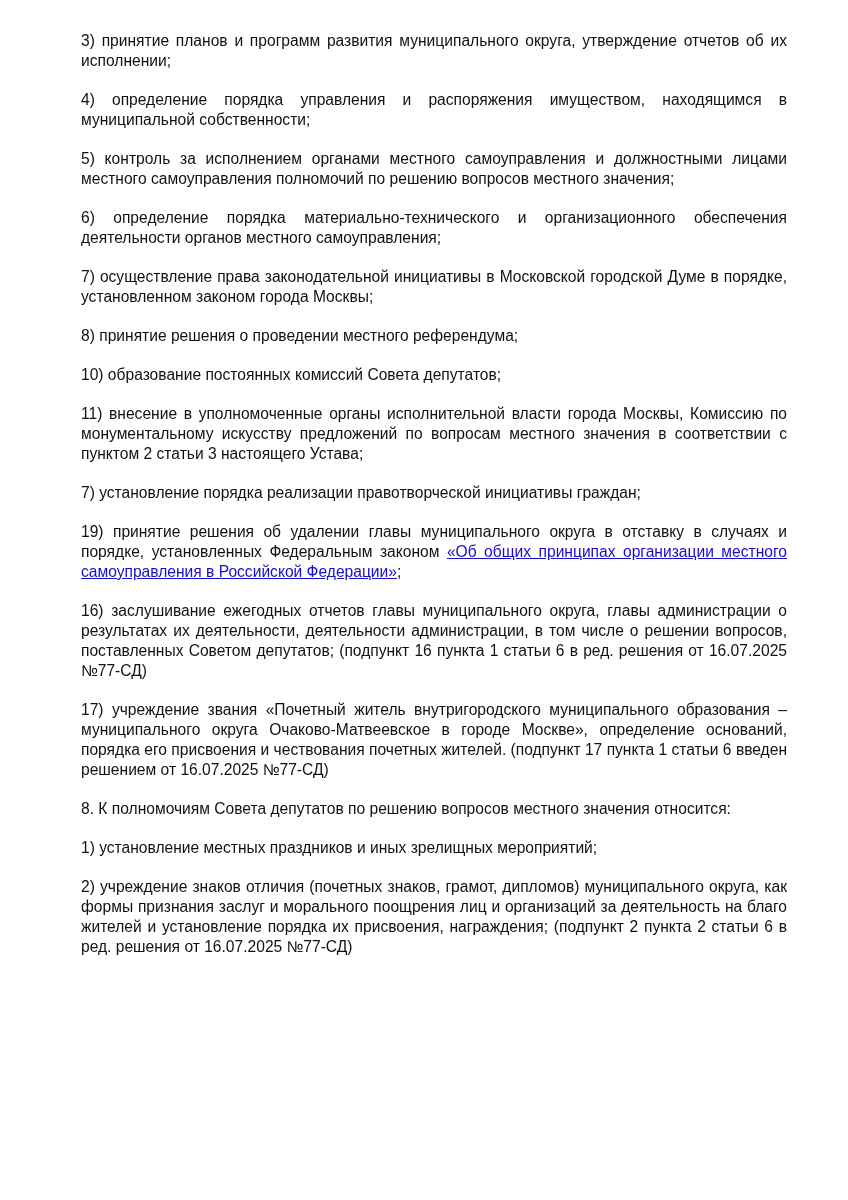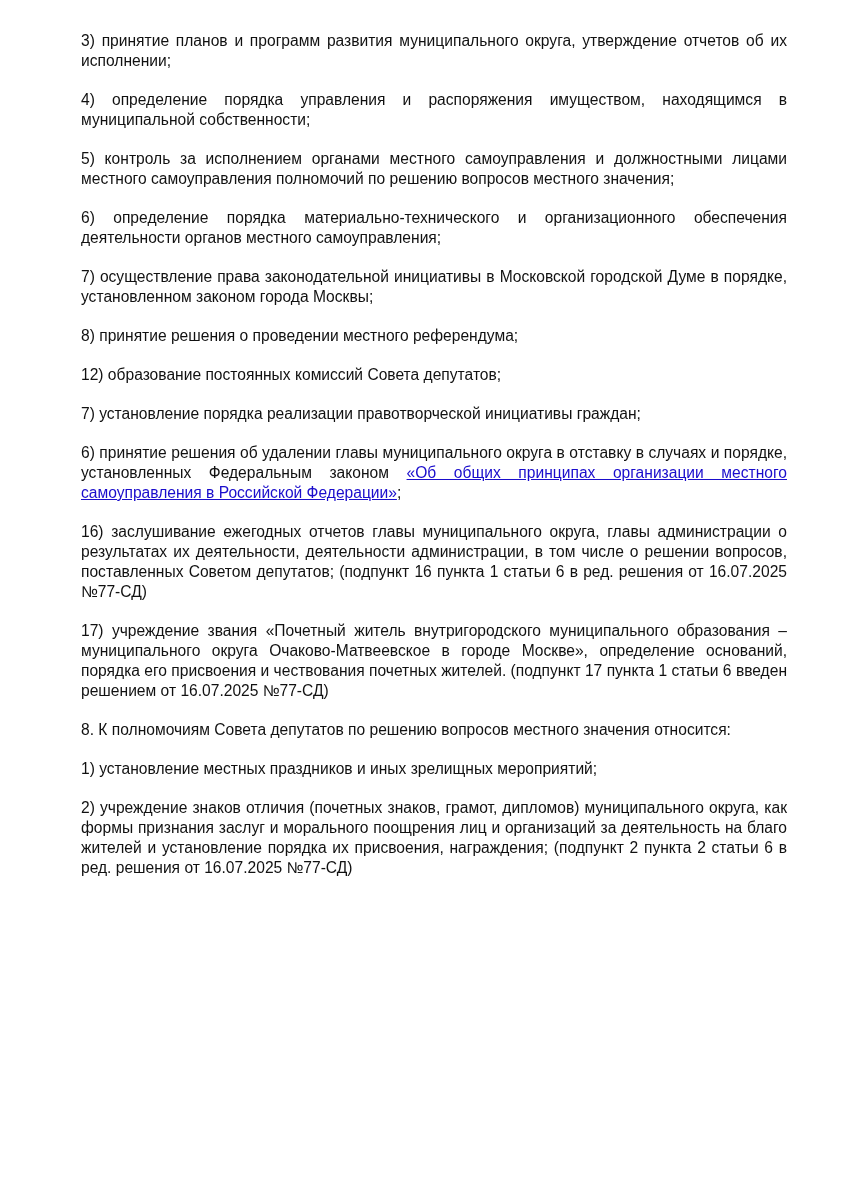--- a/index.html
+++ b/index.html
@@ -37,21 +37,22 @@
 </head>
 <body>
 
 <div class="page">
   <p class="para">3) принятие планов и программ развития муниципального округа, утверждение отчетов об их исполнении;</p>
   <p class="para">4) определение порядка управления и распоряжения имуществом, находящимся в муниципальной собственности;</p>
   <p class="para">5) контроль за исполнением органами местного самоуправления и должностными лицами местного самоуправления полномочий по решению вопросов местного значения;</p>
   <p class="para">6) определение порядка материально-технического и организационного обеспечения деятельности органов местного самоуправления;</p>
   <p class="para">7) осуществление права законодательной инициативы в Московской городской Думе в порядке, установленном законом города Москвы;</p>
   <p class="para">8) принятие решения о проведении местного референдума;</p>
-  <p class="para">12) образование постоянных комиссий Совета депутатов;</p>
+  <p class="para">10) образование постоянных комиссий Совета депутатов;</p>
+  <p class="para">11) внесение в уполномоченные органы исполнительной власти города Москвы, Комиссию по монументальному искусству предложений по вопросам местного значения в соответствии с пунктом 2 статьи 3 настоящего Устава;</p>
   <p class="para">7) установление порядка реализации правотворческой инициативы граждан;</p>
-  <p class="para"><span>6) принятие решения об удалении главы муниципального округа в отставку в случаях и порядке, установленных Федеральным законом </span><a class="link">«Об общих принципах организации местного самоуправления в Российской Федерации»</a><span>;</span></p>
+  <p class="para"><span>19) принятие решения об удалении главы муниципального округа в отставку в случаях и порядке, установленных Федеральным законом </span><a class="link">«Об общих принципах организации местного самоуправления в Российской Федерации»</a><span>;</span></p>
   <p class="para">16) заслушивание ежегодных отчетов главы муниципального округа, главы администрации о результатах их деятельности, деятельности администрации, в том числе о решении вопросов, поставленных Советом депутатов; (подпункт 16 пункта 1 статьи 6 в ред. решения от 16.07.2025 №77-СД)</p>
   <p class="para">17) учреждение звания «Почетный житель внутригородского муниципального образования – муниципального округа Очаково-Матвеевское в городе Москве», определение оснований, порядка его присвоения и чествования почетных жителей. (подпункт 17 пункта 1 статьи 6 введен  решением от 16.07.2025 №77-СД)</p>
   <p class="para">8. К полномочиям Совета депутатов по решению вопросов местного значения относится:</p>
   <p class="para">1) установление местных праздников и иных зрелищных мероприятий;</p>
   <p class="para">2) учреждение знаков отличия (почетных знаков, грамот, дипломов) муниципального округа, как формы признания заслуг и морального поощрения лиц и организаций за деятельность на благо жителей и установление порядка их присвоения, награждения; (подпункт 2 пункта 2 статьи 6 в ред. решения от 16.07.2025 №77-СД)</p>
 </div>
 
 </body></html>

